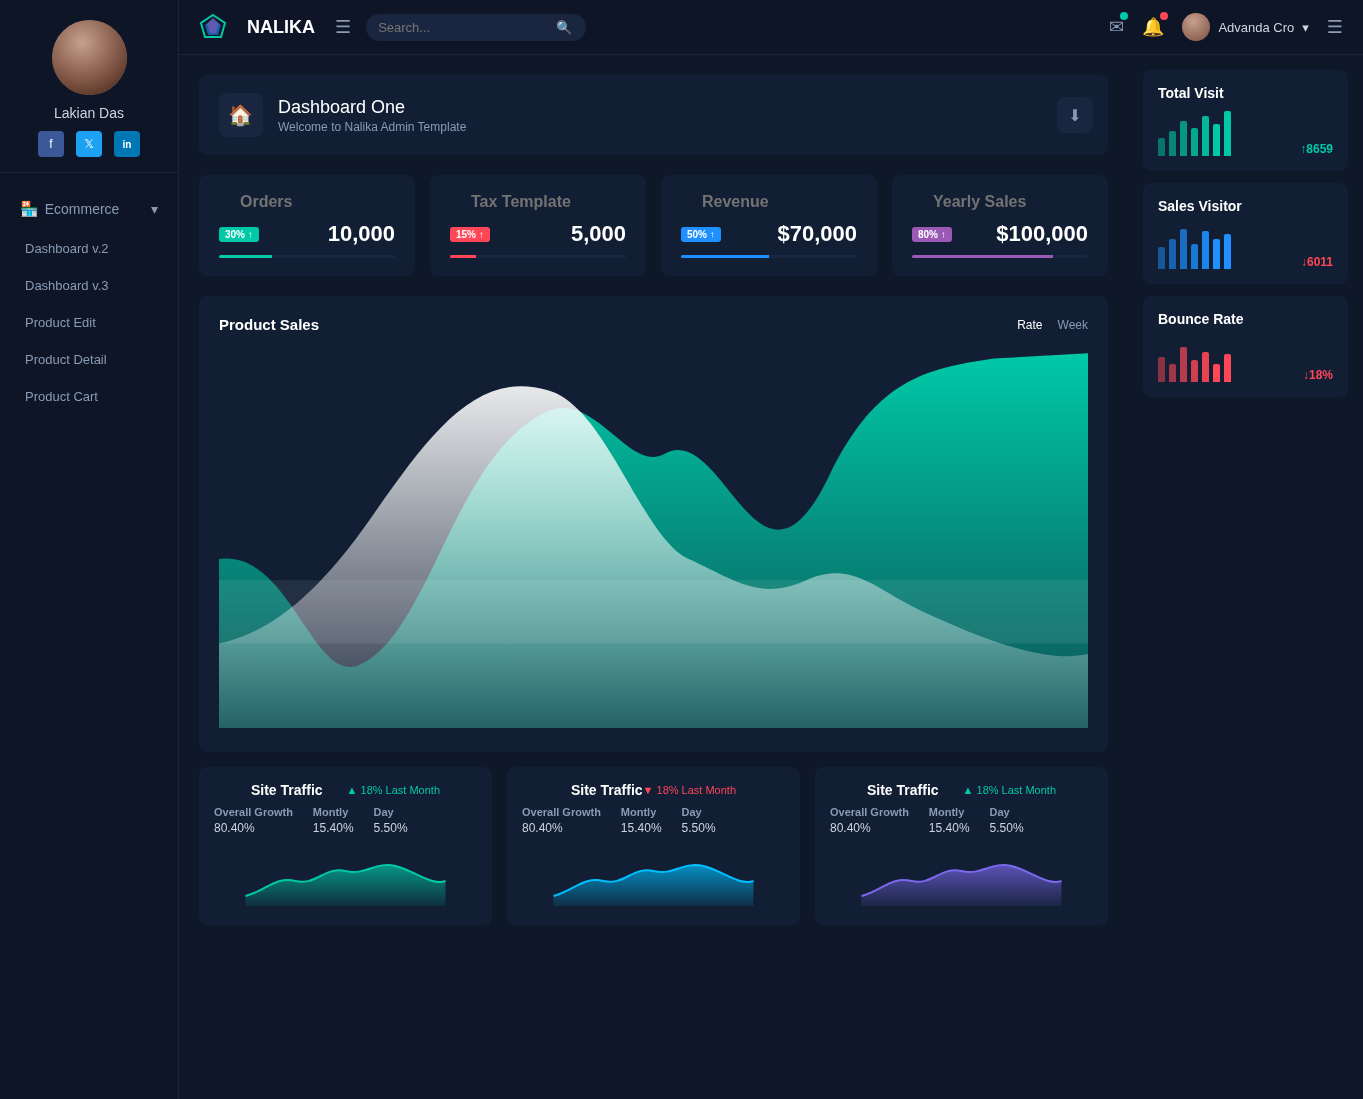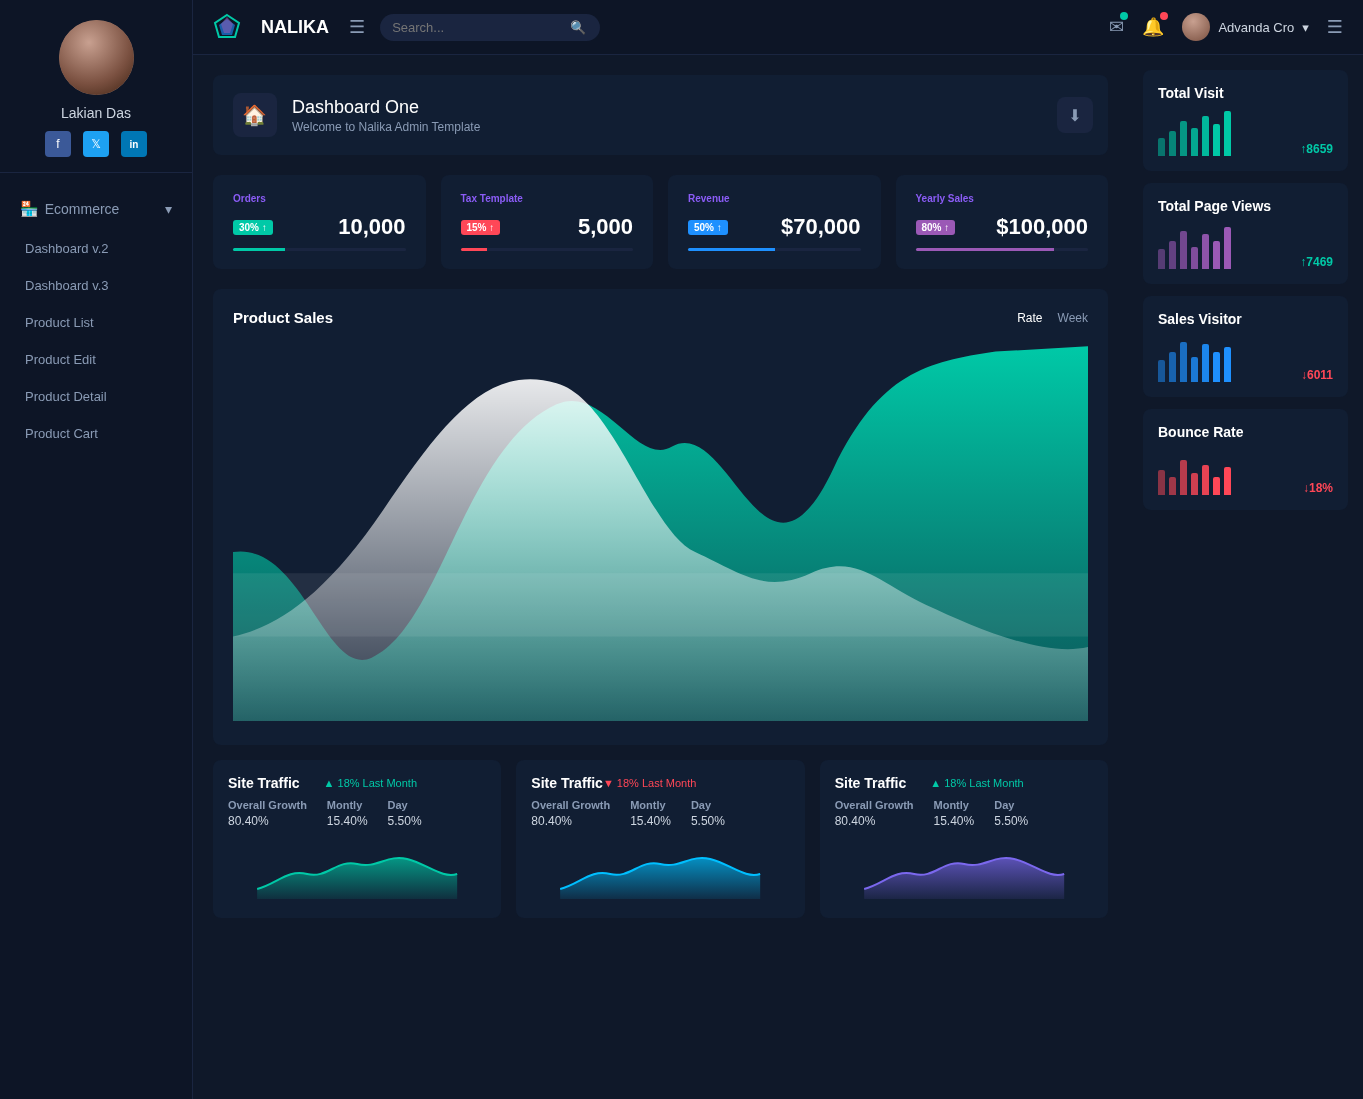--- a/index.html
+++ b/index.html
@@ -1,20 +1,20 @@
 <!DOCTYPE html>
 <html><head>
   <meta charset="utf-8">
   <style>
     * { margin: 0; padding: 0; box-sizing: border-box; }
     body { font-family: 'Segoe UI', sans-serif; background: #0f1829; color: #fff; display: flex; height: 1099px; overflow: hidden; }
 
     
     .sidebar {
-      width: 193px;
+      width: 179px;
       background: #0d1526;
       display: flex;
       flex-direction: column;
       align-items: center;
       padding-top: 20px;
       flex-shrink: 0;
       border-right: 1px solid #1a2540;
     }
     .avatar { width: 75px; height: 75px; border-radius: 50%; background: #8a6a5e; overflow: hidden; display: flex; align-items: center; justify-content: center; }
     .avatar-img { width: 100%; height: 100%; background: radial-gradient(circle at 40% 30%, #c8a090, #7a5040 60%, #3a2010); border-radius: 50%; }
@@ -75,21 +75,21 @@
       position: relative;
     }
     .page-header-icon { width: 44px; height: 44px; border-radius: 8px; background: #1a2540; display: flex; align-items: center; justify-content: center; font-size: 20px; }
     .page-header-title { font-size: 18px; font-weight: 400; color: #fff; }
     .page-header-subtitle { font-size: 12px; color: #8a9bb5; margin-top: 2px; }
     .page-header-btn { position: absolute; right: 15px; top: 50%; transform: translateY(-50%); width: 36px; height: 36px; border-radius: 8px; background: #1a2540; border: none; color: #8a9bb5; font-size: 16px; cursor: pointer; display: flex; align-items: center; justify-content: center; }
 
     
     .stats-grid { display: grid; grid-template-columns: repeat(4, 1fr); gap: 15px; margin-bottom: 20px; }
     .stat-card { background: #111e33; border-radius: 8px; padding: 18px 20px; }
-    .stat-title { font-size: 10px; color: #8b5cf6; font-weight: 600; margin-bottom: 10px; }
+    .stat-title { font-size: 16px; color: #737373; font-weight: 600; margin-bottom: 10px; margin-left: 21px; }
     .stat-badge-row { display: flex; align-items: center; gap: 8px; margin-bottom: 8px; }
     .stat-badge { padding: 2px 6px; border-radius: 3px; font-size: 10px; font-weight: 700; }
     .badge-green { background: #00c9a7; color: #fff; }
     .badge-red { background: #ff4757; color: #fff; }
     .badge-blue { background: #1e90ff; color: #fff; }
     .badge-purple { background: #9b59b6; color: #fff; }
     .stat-value { font-size: 22px; font-weight: 700; color: #fff; margin-left: auto; }
     .stat-bar { height: 3px; border-radius: 2px; margin-top: 5px; }
     .bar-green { background: linear-gradient(to right, #00c9a7, #00c9a7 30%, #1a2540 30%); }
     .bar-red { background: linear-gradient(to right, #ff4757, #ff4757 15%, #1a2540 15%); }
@@ -113,21 +113,21 @@
     .right-card-value { font-size: 18px; font-weight: 700; color: #fff; text-align: right; }
     .right-card-body { display: flex; align-items: flex-end; justify-content: space-between; }
     .mini-bars { display: flex; align-items: flex-end; gap: 4px; height: 45px; }
     .mini-bar { width: 7px; border-radius: 2px 2px 0 0; }
     .arrow-up { color: #00c9a7; font-size: 12px; }
     .arrow-down { color: #ff4757; font-size: 12px; }
 
     
     .traffic-grid { display: grid; grid-template-columns: repeat(3, 1fr); gap: 15px; }
     .traffic-card { background: #111e33; border-radius: 8px; padding: 15px; }
-    .traffic-header { display: flex; align-items: center; justify-content: flex-start; margin-bottom: 8px; }
+    .traffic-header { display: flex; align-items: center; justify-content: center; margin-bottom: 8px; }
     .traffic-title { font-size: 14px; font-weight: 700; color: #fff; }
     .traffic-badge { font-size: 11px; }
     .traffic-badge.up { color: #00c9a7; margin-left: 24px; }
     .traffic-badge.down { color: #ff4757; }
     .traffic-stats { display: flex; gap: 20px; margin-bottom: 10px; }
     .traffic-stat label { font-size: 11px; color: #8a9bb5; display: block; font-weight: 600; }
     .traffic-stat span { font-size: 12px; color: #cdd5e0; }
 
     .scroll-hide::-webkit-scrollbar { display: none; }
   </style>
@@ -148,21 +148,20 @@
   <div class="sidebar-menu">
     <div class="sidebar-section">
       <span style="display:flex;align-items:center;gap:6px;">
         <span style="font-size:15px;">🏪</span>
         <span>Ecommerce</span>
       </span>
       <span>▾</span>
     </div>
     <div class="sidebar-item">Dashboard v.2</div>
     <div class="sidebar-item">Dashboard v.3</div>
-    <div class="sidebar-item">Product List</div>
     <div class="sidebar-item">Product Edit</div>
     <div class="sidebar-item">Product Detail</div>
     <div class="sidebar-item">Product Cart</div>
   </div>
 </div>
 
 <div class="main">
 
   <div class="topbar">
     <div class="logo">
@@ -387,35 +386,20 @@
             <div class="mini-bar" style="height:35px;background:#00c9a7;opacity:0.7;"></div>
             <div class="mini-bar" style="height:28px;background:#00c9a7;opacity:0.8;"></div>
             <div class="mini-bar" style="height:40px;background:#00c9a7;opacity:0.9;"></div>
             <div class="mini-bar" style="height:32px;background:#00c9a7;"></div>
             <div class="mini-bar" style="height:45px;background:#00c9a7;"></div>
           </div>
           <div class="right-card-value arrow-up">↑8659</div>
         </div>
       </div>
 
-      <div class="right-card">
-        <div class="right-card-title">Total Page Views</div>
-        <div class="right-card-body">
-          <div class="mini-bars">
-            <div class="mini-bar" style="height:20px;background:#9b59b6;opacity:0.5;"></div>
-            <div class="mini-bar" style="height:28px;background:#9b59b6;opacity:0.6;"></div>
-            <div class="mini-bar" style="height:38px;background:#9b59b6;opacity:0.7;"></div>
-            <div class="mini-bar" style="height:22px;background:#9b59b6;opacity:0.8;"></div>
-            <div class="mini-bar" style="height:35px;background:#9b59b6;opacity:0.9;"></div>
-            <div class="mini-bar" style="height:28px;background:#9b59b6;"></div>
-            <div class="mini-bar" style="height:42px;background:#9b59b6;"></div>
-          </div>
-          <div class="right-card-value arrow-up">↑7469</div>
-        </div>
-      </div>
 
       <div class="right-card">
         <div class="right-card-title">Sales Visitor</div>
         <div class="right-card-body">
           <div class="mini-bars">
             <div class="mini-bar" style="height:22px;background:#1e90ff;opacity:0.5;"></div>
             <div class="mini-bar" style="height:30px;background:#1e90ff;opacity:0.6;"></div>
             <div class="mini-bar" style="height:40px;background:#1e90ff;opacity:0.7;"></div>
             <div class="mini-bar" style="height:25px;background:#1e90ff;opacity:0.8;"></div>
             <div class="mini-bar" style="height:38px;background:#1e90ff;opacity:0.9;"></div>

